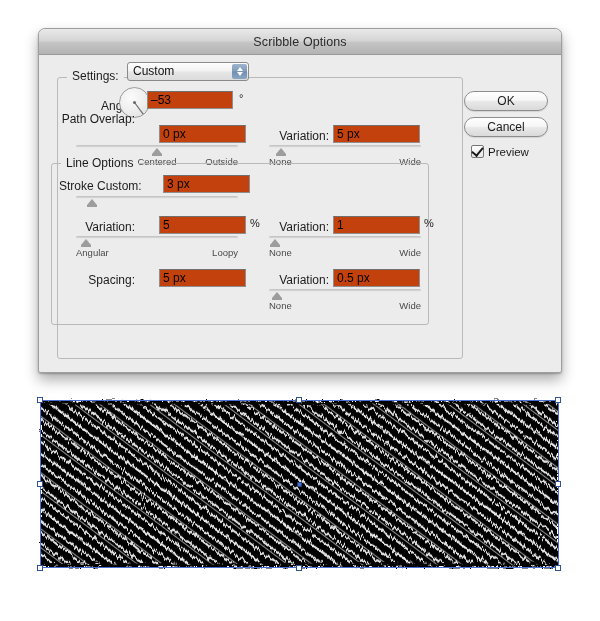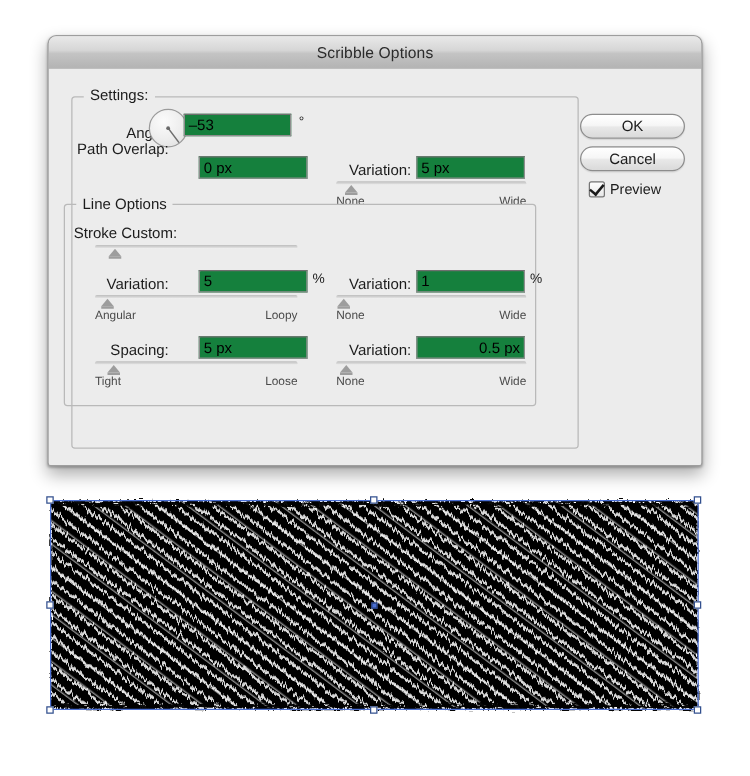--- a/index.html
+++ b/index.html
@@ -66,21 +66,21 @@
   .unit {
     position: absolute;
     font-size: 11px;
     color: #1c1c1c;
   }
 
   
   .field {
     position: absolute;
     height: 18px;
-    background: #15803d;
+    background: #c2410c;
     border: 1px solid #8e8e8e;
     border-top-color: #6f6f6f;
     box-sizing: border-box;
     font-size: 12px;
     color: #000;
     line-height: 16px;
     padding: 0 3px;
     overflow: hidden;
     white-space: nowrap;
   }
@@ -227,47 +227,62 @@
 
     <div class="titlebar">
       <span class="title">Scribble Options</span>
     </div>
 
     <div class="dlg-body">
 
       <div class="groupbox" id="settings-group"></div>
       <span class="group-legend" id="settings-legend" style="left:28px; top:14px;">Settings:</span>
 
+      <div class="popup" style="left:88px; top:7px; width:122px;">
+        <span>Custom</span>
+        <span class="stepper">
+          <span class="ar up"></span>
+            <span class="ar dn"></span>
+        </span>
+      </div>
 
       <span class="lbl" style="left:34px; top:44px; width:62px;">Angle:</span>
       <div class="dial" style="left:80px; top:32px;">
         <svg width="29" height="29" viewBox="0 0 29 29" style="position:absolute;left:0;top:0;">
           <line x1="14.5" y1="14.5" x2="23.2" y2="26.1" stroke="#6d6d6d" stroke-width="1.2"></line>
         </svg>
         <span class="dot"></span>
       </div>
       <div class="field" style="left:108px; top:36px; width:86px;">–53</div>
       <span class="unit" style="left:200px; top:37px;">°</span>
 
       <span class="lbl" style="left:20px; top:57px; width:76px;">Path Overlap:</span>
       <div class="field" style="left:120px; top:70px; width:87px;">0 px</div>
+      <div class="slider" style="left:37px; top:90px; width:162px;">
+        <div class="track"></div>
+        <div class="thumb" style="left:50%;"></div>
+        <span class="tick l">Inside</span>
+        <span class="tick c">Centered</span>
+        <span class="tick r">Outside</span>
+      </div>
 
       <span class="lbl" style="left:232px; top:74px; width:58px;">Variation:</span>
       <div class="field" style="left:294px; top:70px; width:87px;">5 px</div>
       <div class="slider" style="left:230px; top:90px; width:152px;">
         <div class="track"></div>
         <div class="thumb" style="left:8%;"></div>
         <span class="tick l">None</span>
         <span class="tick r">Wide</span>
       </div>
 
       <div class="groupbox" id="line-group"></div>
       <span class="group-legend" id="line-legend" style="left:22px; top:101px;">Line Options</span>
 
       <span class="lbl" style="left:20px; top:124px; width:76px;">Stroke Custom:</span>
+      <div class="field" style="left:124px; top:120px; width:87px;">3 px</div>
       <div class="slider" style="left:37px; top:141px; width:162px;">
         <div class="track"></div>
         <div class="thumb" style="left:10%;"></div>
       </div>
 
       <span class="lbl" style="left:20px; top:165px; width:76px;">Variation:</span>
       <div class="field" style="left:120px; top:161px; width:87px;">5</div>
       <span class="unit" style="left:211px; top:162px;">%</span>
       <div class="slider" style="left:37px; top:181px; width:162px;">
         <div class="track"></div>
@@ -281,29 +296,23 @@
       <span class="unit" style="left:385px; top:162px;">%</span>
       <div class="slider" style="left:230px; top:181px; width:152px;">
         <div class="track"></div>
         <div class="thumb" style="left:4%;"></div>
         <span class="tick l">None</span>
         <span class="tick r">Wide</span>
       </div>
 
       <span class="lbl" style="left:20px; top:218px; width:76px;">Spacing:</span>
       <div class="field" style="left:120px; top:214px; width:87px;">5 px</div>
-      <div class="slider" style="left:37px; top:234px; width:162px;">
-        <div class="track"></div>
-        <div class="thumb" style="left:9%;"></div>
-        <span class="tick l">Tight</span>
-        <span class="tick r">Loose</span>
-      </div>
 
       <span class="lbl" style="left:232px; top:218px; width:58px;">Variation:</span>
-      <div class="field" style="left:294px; top:214px; width:87px;text-align:right;">0.5 px</div>
+      <div class="field" style="left:294px; top:214px; width:87px;">0.5 px</div>
       <div class="slider" style="left:230px; top:234px; width:152px;">
         <div class="track"></div>
         <div class="thumb" style="left:5%;"></div>
         <span class="tick l">None</span>
         <span class="tick r">Wide</span>
       </div>
 
       <div class="btn" style="left:425px; top:36px; width:84px;">OK</div>
       <div class="btn" style="left:425px; top:62px; width:84px;">Cancel</div>
 

